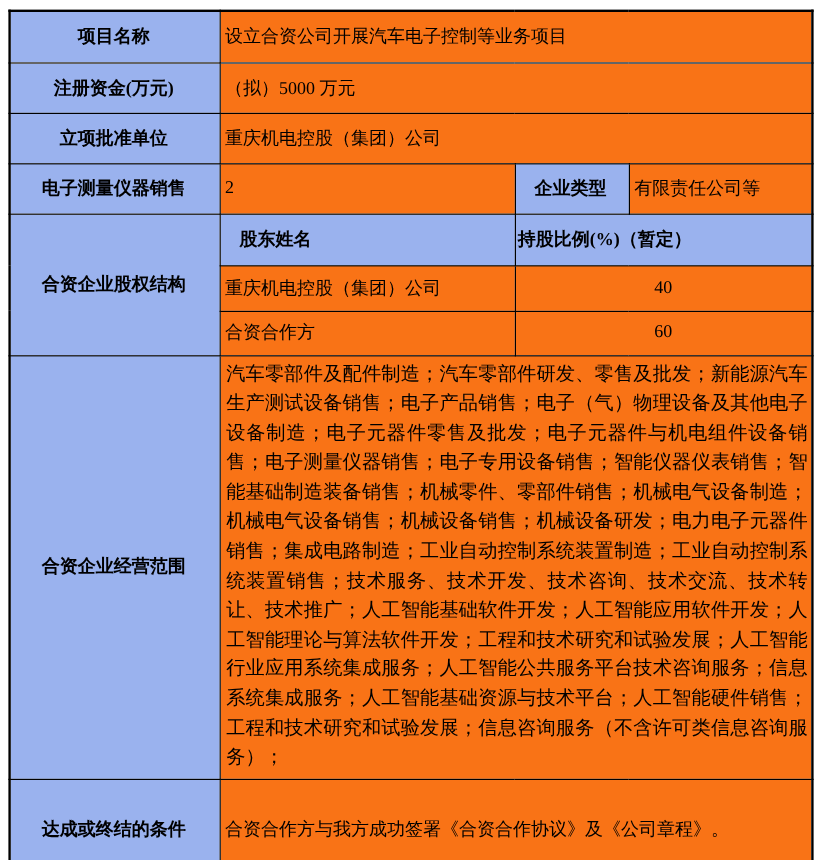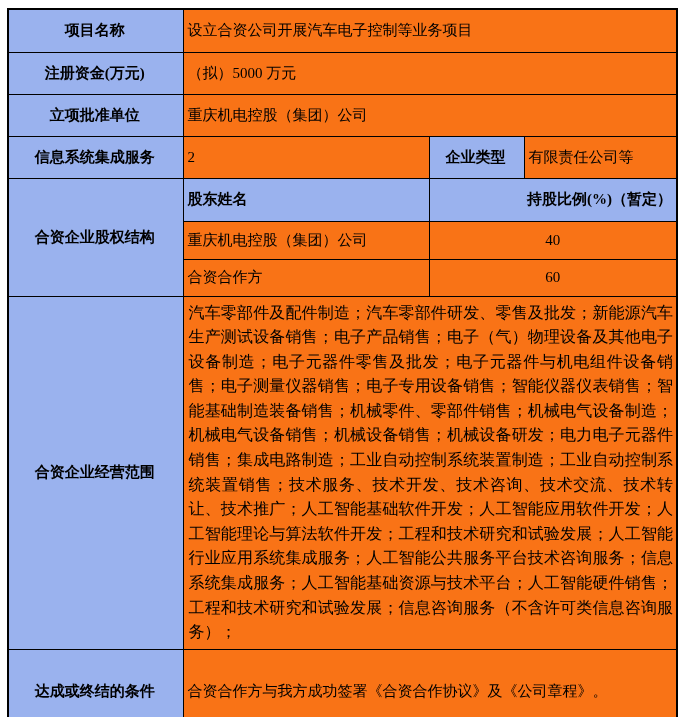--- a/index.html
+++ b/index.html
@@ -33,22 +33,22 @@
     background: var(--header-bg, #9AB2EE);
     font-weight: bold;
     text-align: center;
     padding-left: 2px;
   }
   td.val {
     background: #f97316;
     font-weight: normal;
     text-align: left;
   }
-  th.sub-left { text-align: left; padding-left: 4px; }
-  th.sub-center { text-align: right; }
+  th.sub-left { text-align: left; padding-left: 16px; }
+  th.sub-center { text-align: left; }
   td.center { text-align: center; }
   td.scope {
     text-align: justify;
     line-height: 24.6px;
     font-size: 16px;
     padding: 4px 3px 4px 5px;
     vertical-align: top;
   }
   tr.h43  { height: 43px; }
   tr.h42  { height: 42px; }
@@ -78,21 +78,21 @@
     <th class="lbl">注册资金(万元)</th>
     <td class="val" colspan="3">（拟）5000 万元</td>
   </tr>
 
   <tr class="h42">
     <th class="lbl">立项批准单位</th>
     <td class="val" colspan="3">重庆机电控股（集团）公司</td>
   </tr>
 
   <tr class="h42">
-    <th class="lbl">信息系统集成服务</th>
+    <th class="lbl">电子测量仪器销售</th>
     <td class="val">2</td>
     <th class="lbl">企业类型</th>
     <td class="val">有限责任公司等</td>
   </tr>
 
   <tr class="h43">
     <th class="lbl" rowspan="3">合资企业股权结构</th>
     <th class="lbl sub-left">股东姓名</th>
     <th class="lbl sub-center" colspan="2">持股比例(%)（暂定）</th>
   </tr>

